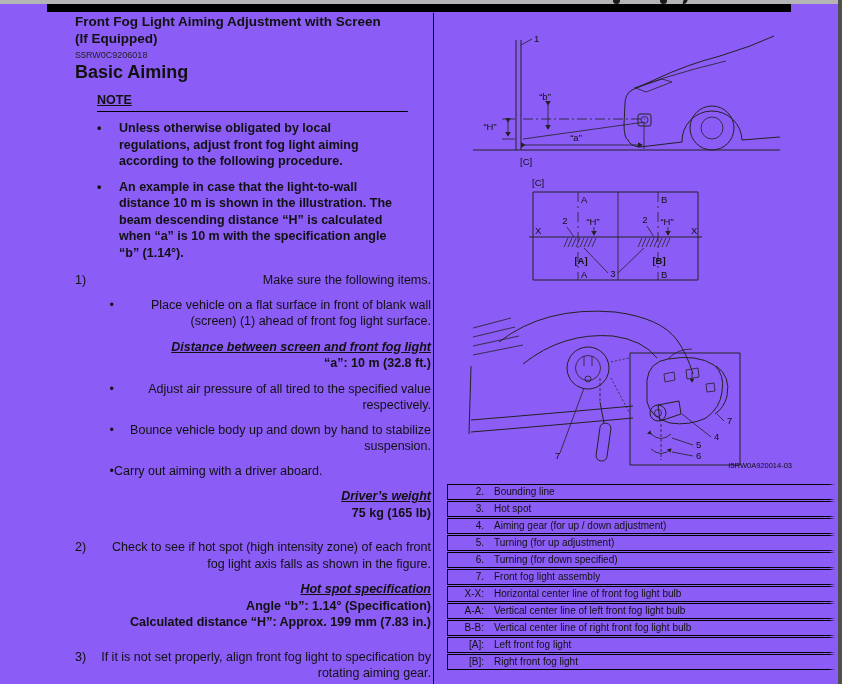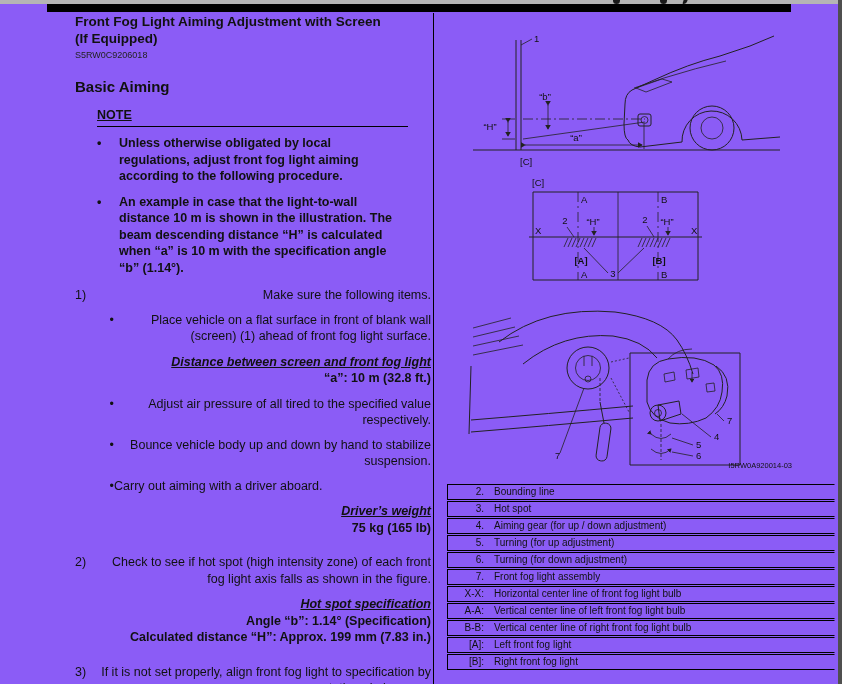--- a/index.html
+++ b/index.html
@@ -13,21 +13,21 @@
   .d2 { left:660px; width:7px; border-radius:0 0 4px 4px; }
   .d3 { left:683px; width:4px; border-radius:0 0 3px 1px; transform:skewX(-18deg); }
   .top-rule { position:absolute; left:47px; top:4px; width:744px; height:8px; background:#000; }
   .right-strip { position:absolute; right:0; top:0; width:4px; height:684px; background:#4f4f4f; }
   .divider { position:absolute; left:433px; top:13px; width:1px; height:671px; background:#000; }
 
   
   .left-col { position:absolute; left:75px; top:13px; width:356px; font-size:12.5px; line-height:16.5px; }
   .title { font-size:13.5px; font-weight:bold; line-height:17px; margin:0; }
   .doc-code { text-align:left; font-size:9px; line-height:10px; margin-top:3px; color:#222; }
-  .subtitle { font-size:15px; font-weight:bold; margin-top:19px; }
+  .subtitle { font-size:18px; font-weight:bold; margin-top:4px; }
   .note-block { margin:11px 0 0 22px; width:311px; }
   .note-label { font-weight:bold; font-size:12.5px;text-decoration:underline; }
   .note-rule { border:0; border-top:1.5px solid #000; margin:3px 0 8px 0; }
   .note-item { display:flex; font-weight:bold; margin-bottom:9px; width:300px; }
   .dot { flex:none; width:13px; }
   .note-item .dot { width:22px; text-align:left; }
   .steps { margin-top:11px; }
   .step { display:flex; margin-bottom:9px; }
   .step-num { flex:none; width:17px; }
   .step-body { flex:1;text-align:right; }
@@ -44,21 +44,21 @@
   svg * { vector-effect:non-scaling-stroke; }
   svg text { font-family:"Liberation Sans", sans-serif; fill:#111; font-size:9.5px; }
   .ln { stroke:#222; stroke-width:1; fill:none; }
   .thin { stroke:#222; stroke-width:0.8; fill:none; }
 
   
   .legend { position:absolute; left:447px; top:483px; width:388px;
             border-collapse:separate; border-spacing:0 1px; font-size:10px; }
   .legend td { border-top:1px solid #000; border-bottom:1px solid #000; padding:1px 0; line-height:12px; }
   .legend td.k { border-left:1px solid #000; width:36px; text-align:right; padding-right:0; }
-  .legend td.v { border-right:1px solid #8b5cf6; padding-left:10px; }
+  .legend td.v { border-right:6px solid #8b5cf6; padding-left:10px; }
 </style>
 </head>
 <body>
 
 <div class="page">
 
   <div class="top-strip">
     <span class="descender d1"></span>
     <span class="descender d2"></span>
     <span class="descender d3"></span>
@@ -314,21 +314,21 @@
       <tr>
           <td class="k">4.</td>
           <td class="v">Aiming gear (for up / down adjustment)</td>
         </tr>
       <tr>
           <td class="k">5.</td>
           <td class="v">Turning (for up adjustment)</td>
         </tr>
       <tr>
           <td class="k">6.</td>
-          <td class="v">Turning (for down adjustment)</td>
+          <td class="v">Turning (for down specified)</td>
         </tr>
       <tr>
           <td class="k">7.</td>
           <td class="v">Front fog light assembly</td>
         </tr>
       <tr>
           <td class="k">X-X:</td>
           <td class="v">Horizontal center line of front fog light bulb</td>
         </tr>
       <tr>

